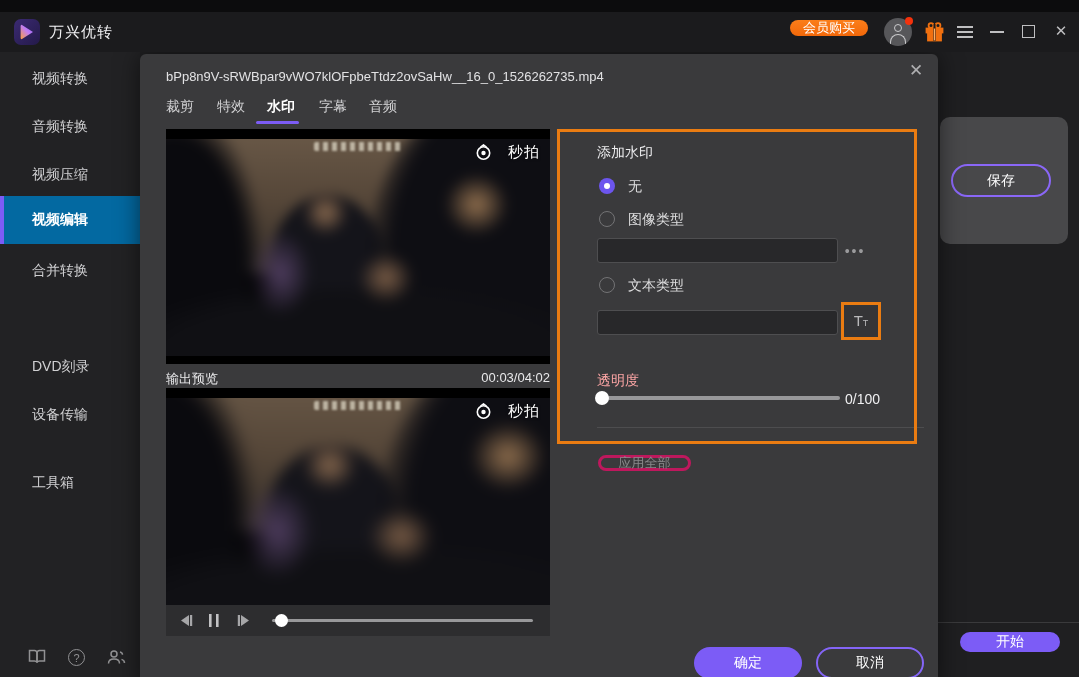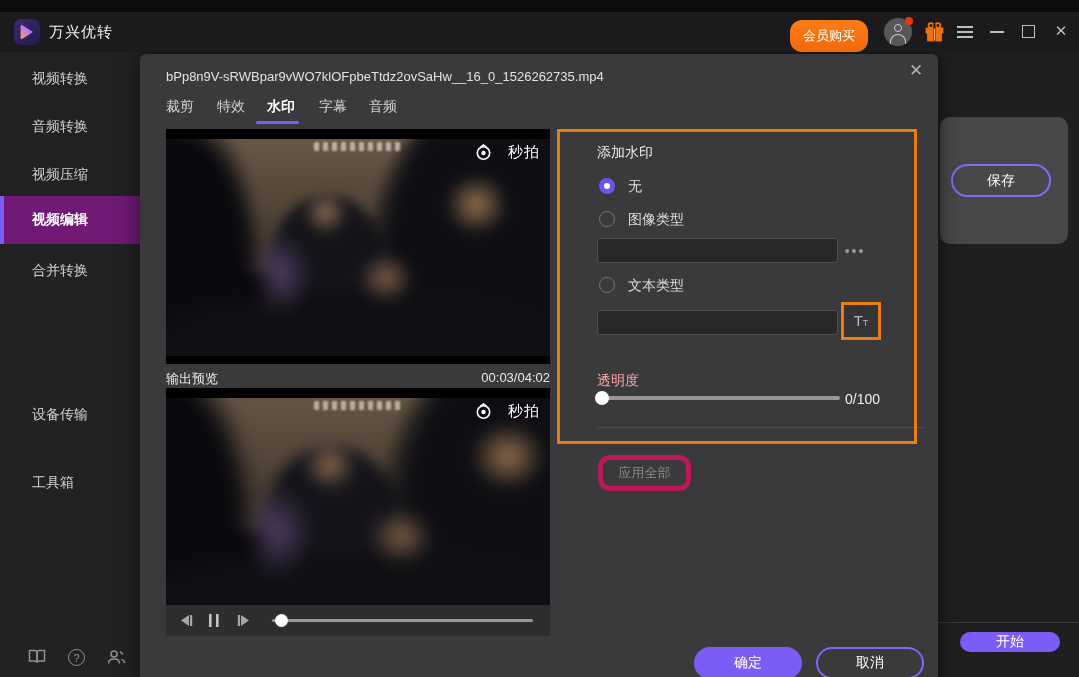--- a/index.html
+++ b/index.html
@@ -7,39 +7,39 @@
   .screen {
     position:relative; width:1079px; height:677px; overflow:hidden;
     background:#202022; font-family:"Liberation Sans","DejaVu Sans",sans-serif;
     color:#e6e6e8;margin-top:12px; -webkit-font-smoothing:antialiased;
   }
   
   .titlebar { position:absolute; left:0; top:0; width:1079px; height:40px; background:#1b1b1d; z-index:30; }
   .logo { position:absolute; left:14px; top:7px; width:26px; height:26px; border-radius:7px;
           background:linear-gradient(135deg,#3b2a72,#241a4a); display:flex; align-items:center; justify-content:center; }
   .app-title { position:absolute; left:49px; top:11px; font-size:15px; color:#f2f2f4; letter-spacing:1px; }
-  .buy-btn { position:absolute; left:790px; top:8px; width:78px; height:32px; border-radius:12px;
+  .buy-btn { position:absolute; left:790px; top:8px; width:78px; height:16px; border-radius:12px;
              background:linear-gradient(180deg,#fb7e1a,#f2680a); color:#fff; font-size:13px;
              display:flex; align-items:center; justify-content:center; cursor:pointer; }
   .avatar { position:absolute; left:884px; top:6px; width:28px; height:28px; border-radius:50%;
             background:#57575a; overflow:hidden; }
   .avatar .head { position:absolute; left:10px; top:6px; width:8px; height:8px; border-radius:50%; border:1.5px solid #c9c9cb; }
   .avatar .body { position:absolute; left:6px; top:16px; width:16px; height:12px; border-radius:8px 8px 0 0; border:1.5px solid #c9c9cb; border-bottom:none; }
   .avatar-dot { position:absolute; left:905px; top:5px; width:8px; height:8px; border-radius:50%; background:#f4320c; z-index:31; }
   .gift { position:absolute; left:924px; top:9px; width:21px; height:22px; }
   .hamburger { position:absolute; left:957px; top:14px; width:16px; height:12px; cursor:pointer; }
   .hamburger i { display:block; height:2px; background:#bfbfc1; margin-bottom:3px; }
   .win-min { position:absolute; left:990px; top:19px; width:14px; height:2px; background:#bfbfc1; cursor:pointer; }
   .win-max { position:absolute; left:1022px; top:13px; width:13px; height:13px; border:1.5px solid #bfbfc1; cursor:pointer; }
   .win-close { position:absolute; left:1052px; top:10px; font-size:15px; color:#bfbfc1; cursor:pointer; width:18px; text-align:center; }
   
   .sidebar { position:absolute; left:0; top:40px; width:140px; height:637px; background:#222224; z-index:10;text-decoration:underline; }
   .side-item { position:absolute; left:0; width:140px; height:48px; display:flex; align-items:center;
                padding-left:32px; font-size:14px; color:#d0d0d2; cursor:pointer; }
-  .side-item.active { background:#701a75; color:#ffffff; font-weight:bold; }
+  .side-item.active { background:#0369a1; color:#ffffff; font-weight:bold; }
   .side-item.active::before { content:""; position:absolute; left:0; top:0; width:4px; height:48px; background:#7c5cf6; }
   .side-footer { position:absolute; left:0; bottom:14px; width:140px; height:30px; }
   .sf-icon { position:absolute; top:4px; width:18px; height:18px; cursor:pointer; color:#919193; }
   .help-circle { width:17px; height:17px; border:1.5px solid #919193; border-radius:50%; font-size:11px;
                  display:flex; align-items:center; justify-content:center; color:#919193; }
   
   .main-bg { position:absolute; left:140px; top:40px; width:939px; height:637px; background:#1f1f21; }
   .save-card { position:absolute; left:800px; top:65px; width:128px; height:127px; border-radius:10px; background:#48484a; }
   .save-btn { position:absolute; left:811px; top:112px; width:100px; height:33px; border-radius:17px;
               border:2px solid #8a67f7; background:transparent; color:#fff; font-size:14px;
@@ -100,22 +100,22 @@
               font-size:14px; letter-spacing:2px; text-align:center; line-height:18px; cursor:pointer; }
   .font-btn { position:absolute; left:701px; top:248px; width:40px; height:38px; background:#353537;
               border:3px solid #ea7c12; color:#b9b9bb; cursor:pointer;
               display:flex; align-items:flex-start; justify-content:center; padding-top:7px; z-index:6; }
   .font-btn .big { font-size:15px; } .font-btn .small { font-size:9px; margin-top:6px; }
   .opacity-label { position:absolute; left:457px; top:318px; font-size:14px; color:#fca5a5; }
   .op-track { position:absolute; left:457px; top:342px; width:243px; height:4px; border-radius:2px; background:#98989a; cursor:pointer; }
   .op-handle { position:absolute; left:455px; top:337px; width:14px; height:14px; border-radius:50%; background:#fff; cursor:pointer; }
   .op-value { position:absolute; left:705px; top:337px; width:80px; font-size:14px; color:#f0f0f2; }
   .panel-divider { position:absolute; left:457px; top:373px; width:327px; height:1px; background:#4d4d4f; }
-  .apply-all { position:absolute; left:458px; top:401px; width:93px; height:36px; border-radius:12px;
-               border:5px solid #be185d; background:transparent; color:#89898b; font-size:13px;
+  .apply-all { position:absolute; left:458px; top:401px; width:93px; height:16px; border-radius:12px;
+               border:3px solid #be185d; background:transparent; color:#89898b; font-size:13px;
                display:flex; align-items:center; justify-content:center; cursor:pointer; }
   .ok-btn { position:absolute; left:554px; top:593px; width:108px; height:32px; border-radius:16px;
             background:#7c5cf6; color:#fff; font-size:14px; display:flex; align-items:center; justify-content:center; cursor:pointer; }
   .cancel-btn { position:absolute; left:676px; top:593px; width:108px; height:32px; border-radius:16px;
             border:2px solid #8465f7; background:transparent; color:#fff; font-size:14px;
             display:flex; align-items:center; justify-content:center; cursor:pointer; }
 </style>
 </head>
 <body>
 
@@ -162,20 +162,21 @@
     <div class="win-max"></div>
     <div class="win-close">✕</div>
   </div>
 
   <div class="sidebar">
     <div class="side-item" style="top:3px">视频转换</div>
     <div class="side-item" style="top:51px">音频转换</div>
     <div class="side-item" style="top:99px">视频压缩</div>
     <div class="side-item active" style="top:144px">视频编辑</div>
     <div class="side-item" style="top:195px">合并转换</div>
+    <div class="side-item" style="top:291px">DVD刻录</div>
     <div class="side-item" style="top:339px">设备传输</div>
     <div class="side-item" style="top:407px">工具箱</div>
     <div class="side-footer">
       <div class="sf-icon" style="left:28px">
         <svg width="18" height="15" viewBox="0 0 18 15" fill="none" stroke="#919193" stroke-width="1.5">
           <path d="M1.5 1.5 H6.5 Q9 1.8 9 4 V13.5 Q8.3 12 6.5 12 H1.5 Z"></path>
           <path d="M16.5 1.5 H11.5 Q9 1.8 9 4 V13.5 Q9.7 12 11.5 12 H16.5 Z"></path>
         </svg>
       </div>
       <div class="sf-icon" style="left:68px">

